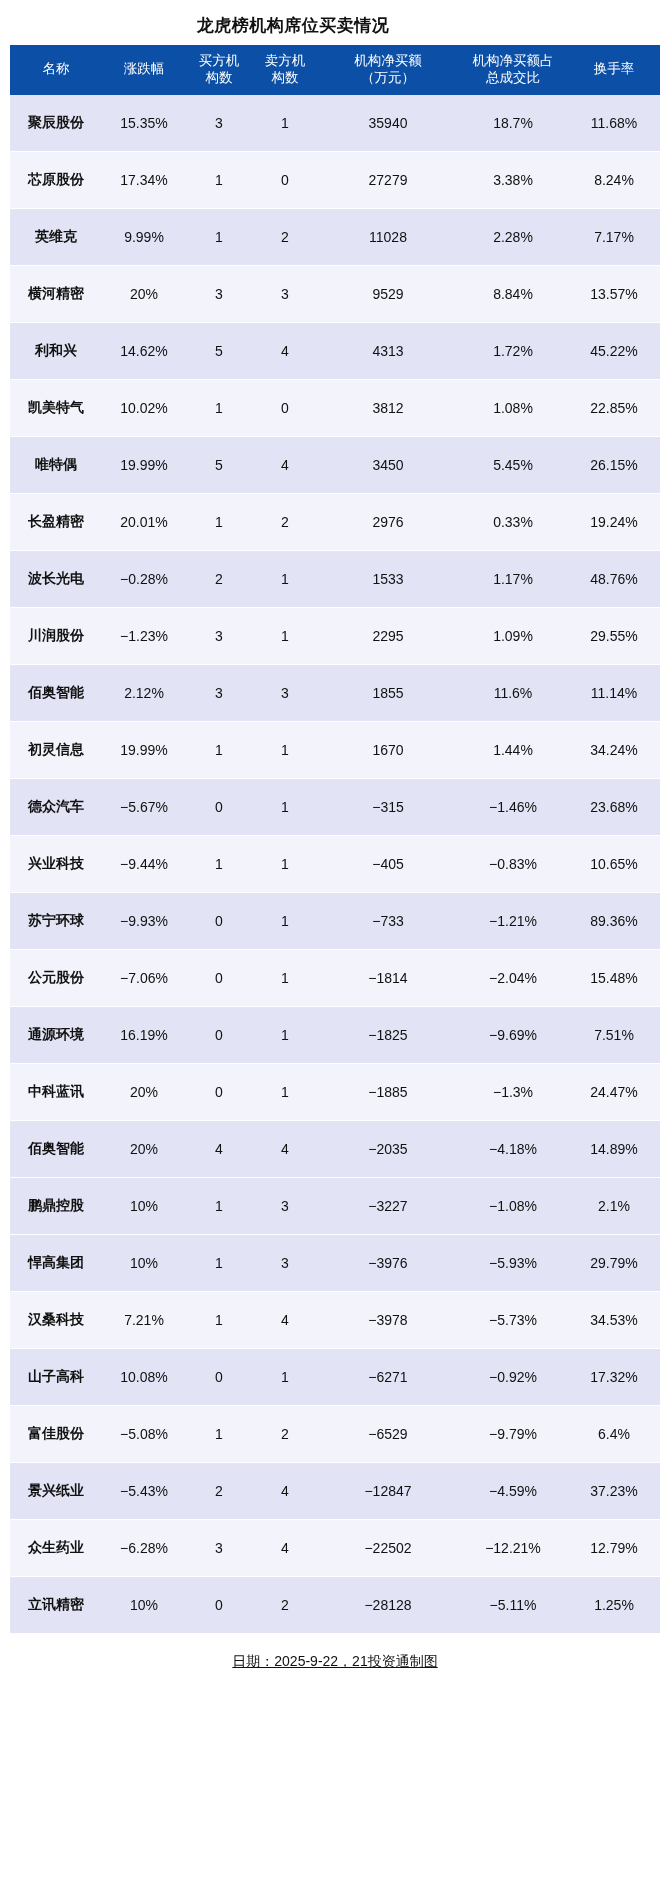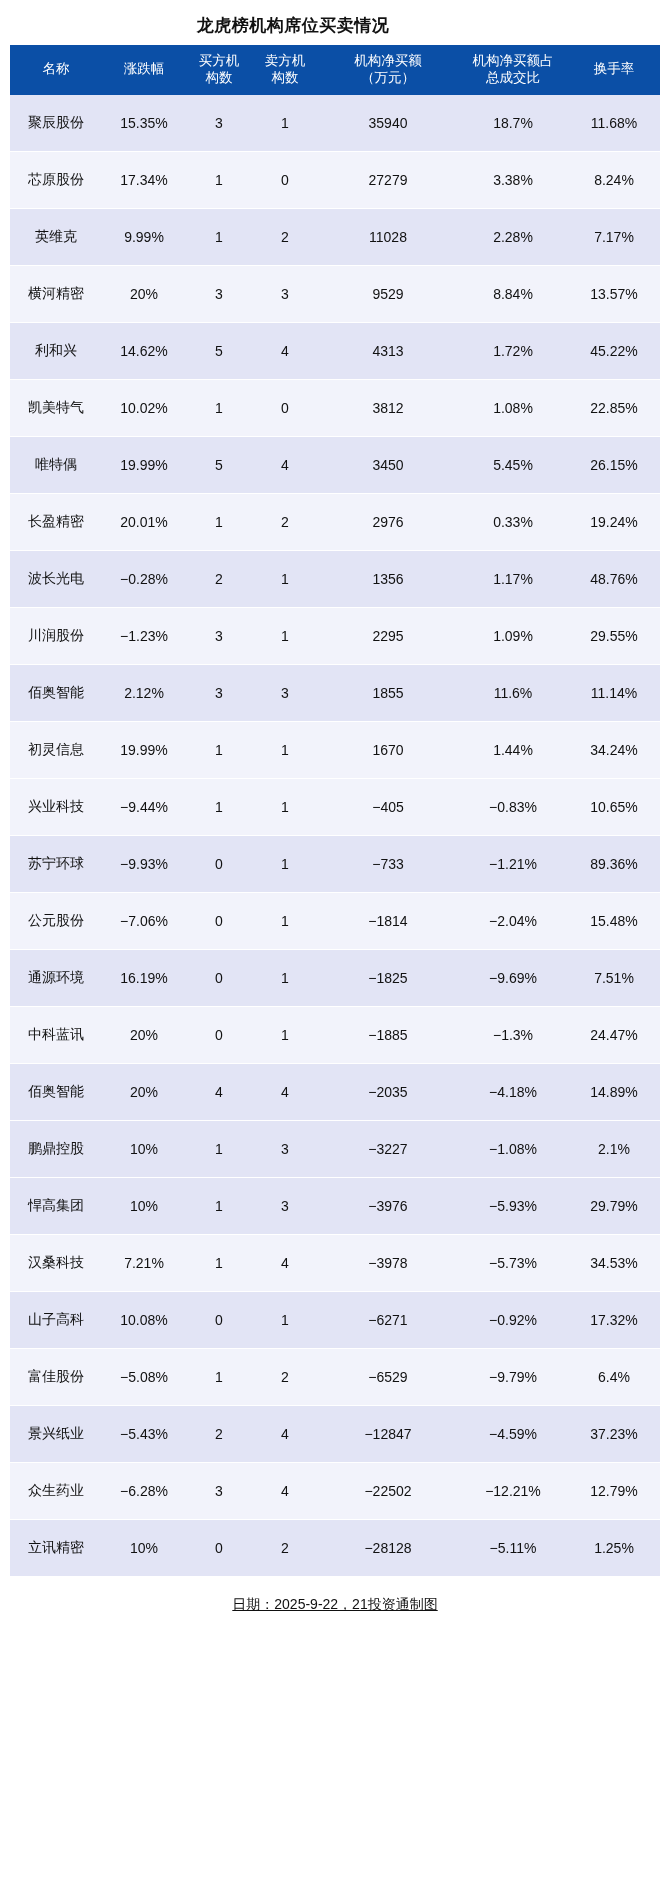--- a/index.html
+++ b/index.html
@@ -51,21 +51,21 @@
     border-bottom: 1px solid #ffffff;
     color: #111111;
   }
   table.lhb tr.odd td {
     background: #e2e4f5;
   }
   table.lhb tr.even td {
     background: #f2f3fb;
   }
   td.name {
-    font-weight: normal;
+    font-weight: bold;
     font-size: 14.5px;
   }
   .footer-row td {
     background: #ffffff !important;
     border-bottom: none;
     text-align: center;
     font-size: 14px;
     height: 54px;
     color: #111111;
     text-decoration: underline;
@@ -195,21 +195,21 @@
           <td>2</td>
           <td>2976</td>
           <td>0.33%</td>
           <td>19.24%</td>
         </tr>
         <tr class="odd">
           <td class="name">波长光电</td>
           <td>−0.28%</td>
           <td>2</td>
           <td>1</td>
-          <td>1356</td>
+          <td>1533</td>
           <td>1.17%</td>
           <td>48.76%</td>
         </tr>
         <tr class="even">
           <td class="name">川润股份</td>
           <td>−1.23%</td>
           <td>3</td>
           <td>1</td>
           <td>2295</td>
           <td>1.09%</td>
@@ -225,20 +225,29 @@
           <td>11.14%</td>
         </tr>
         <tr class="even">
           <td class="name">初灵信息</td>
           <td>19.99%</td>
           <td>1</td>
           <td>1</td>
           <td>1670</td>
           <td>1.44%</td>
           <td>34.24%</td>
+        </tr>
+        <tr class="odd">
+          <td class="name">德众汽车</td>
+          <td>−5.67%</td>
+          <td>0</td>
+          <td>1</td>
+          <td>−315</td>
+          <td>−1.46%</td>
+          <td>23.68%</td>
         </tr>
         <tr class="even">
           <td class="name">兴业科技</td>
           <td>−9.44%</td>
           <td>1</td>
           <td>1</td>
           <td>−405</td>
           <td>−0.83%</td>
           <td>10.65%</td>
         </tr>

